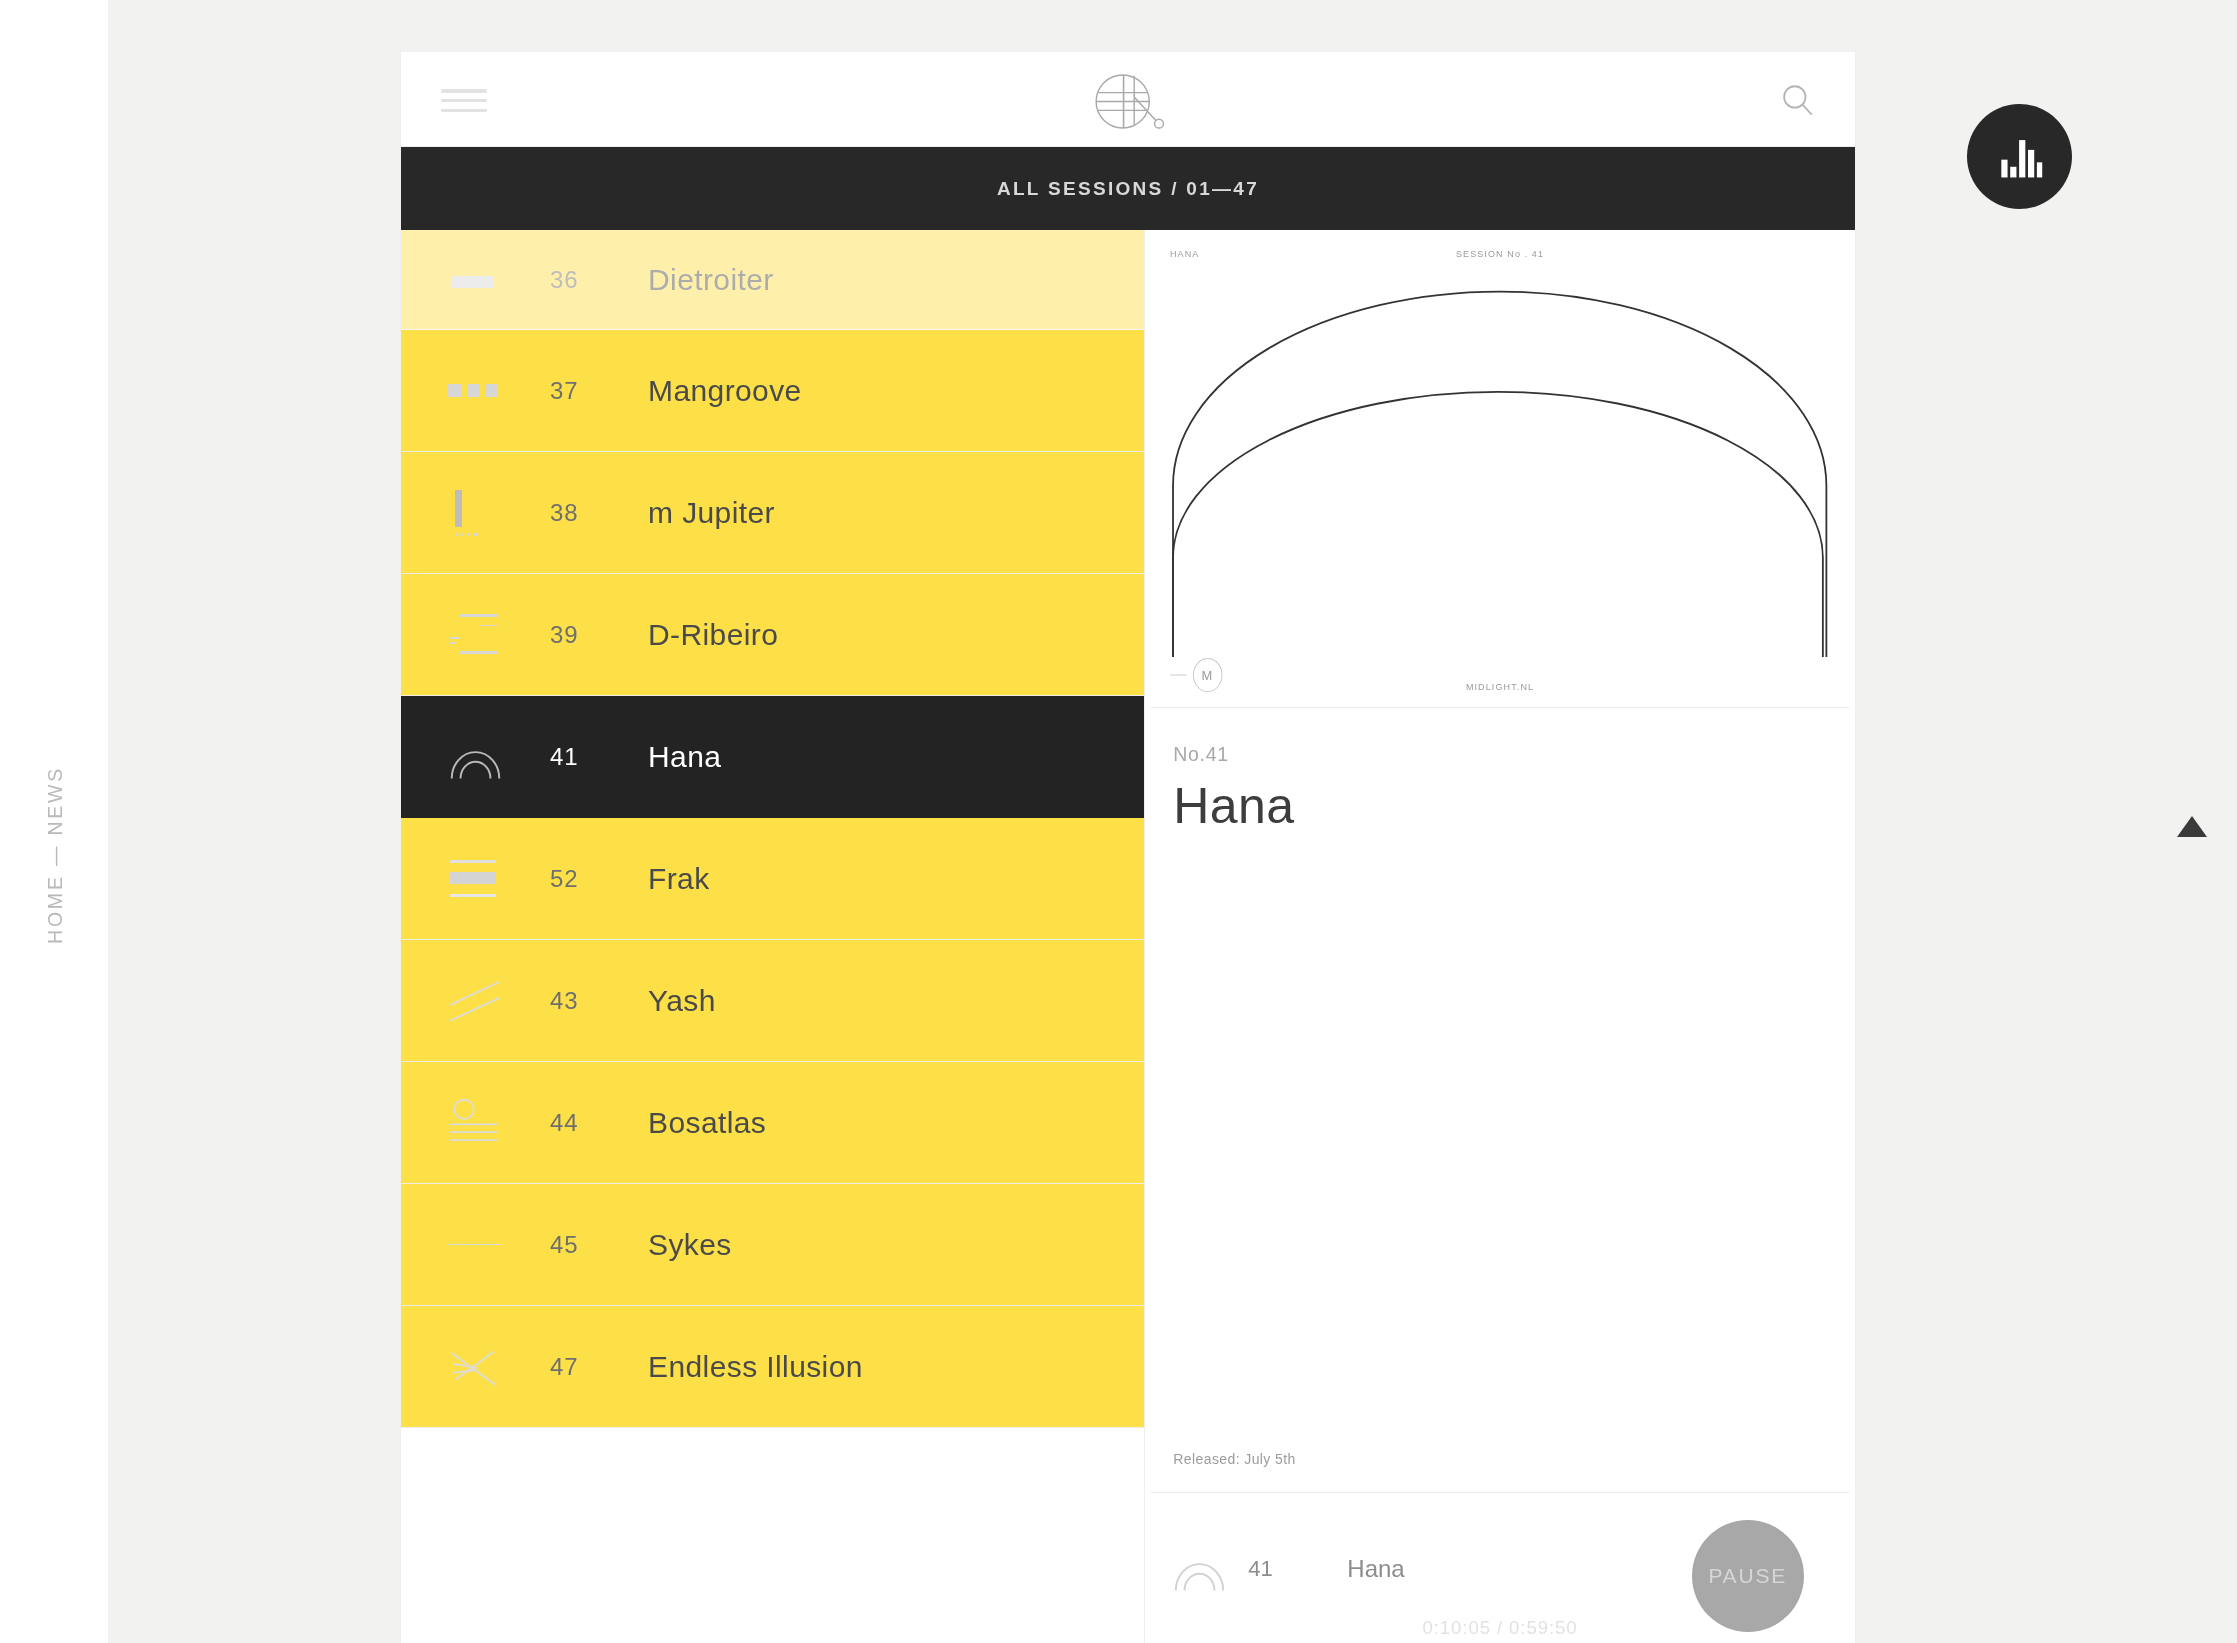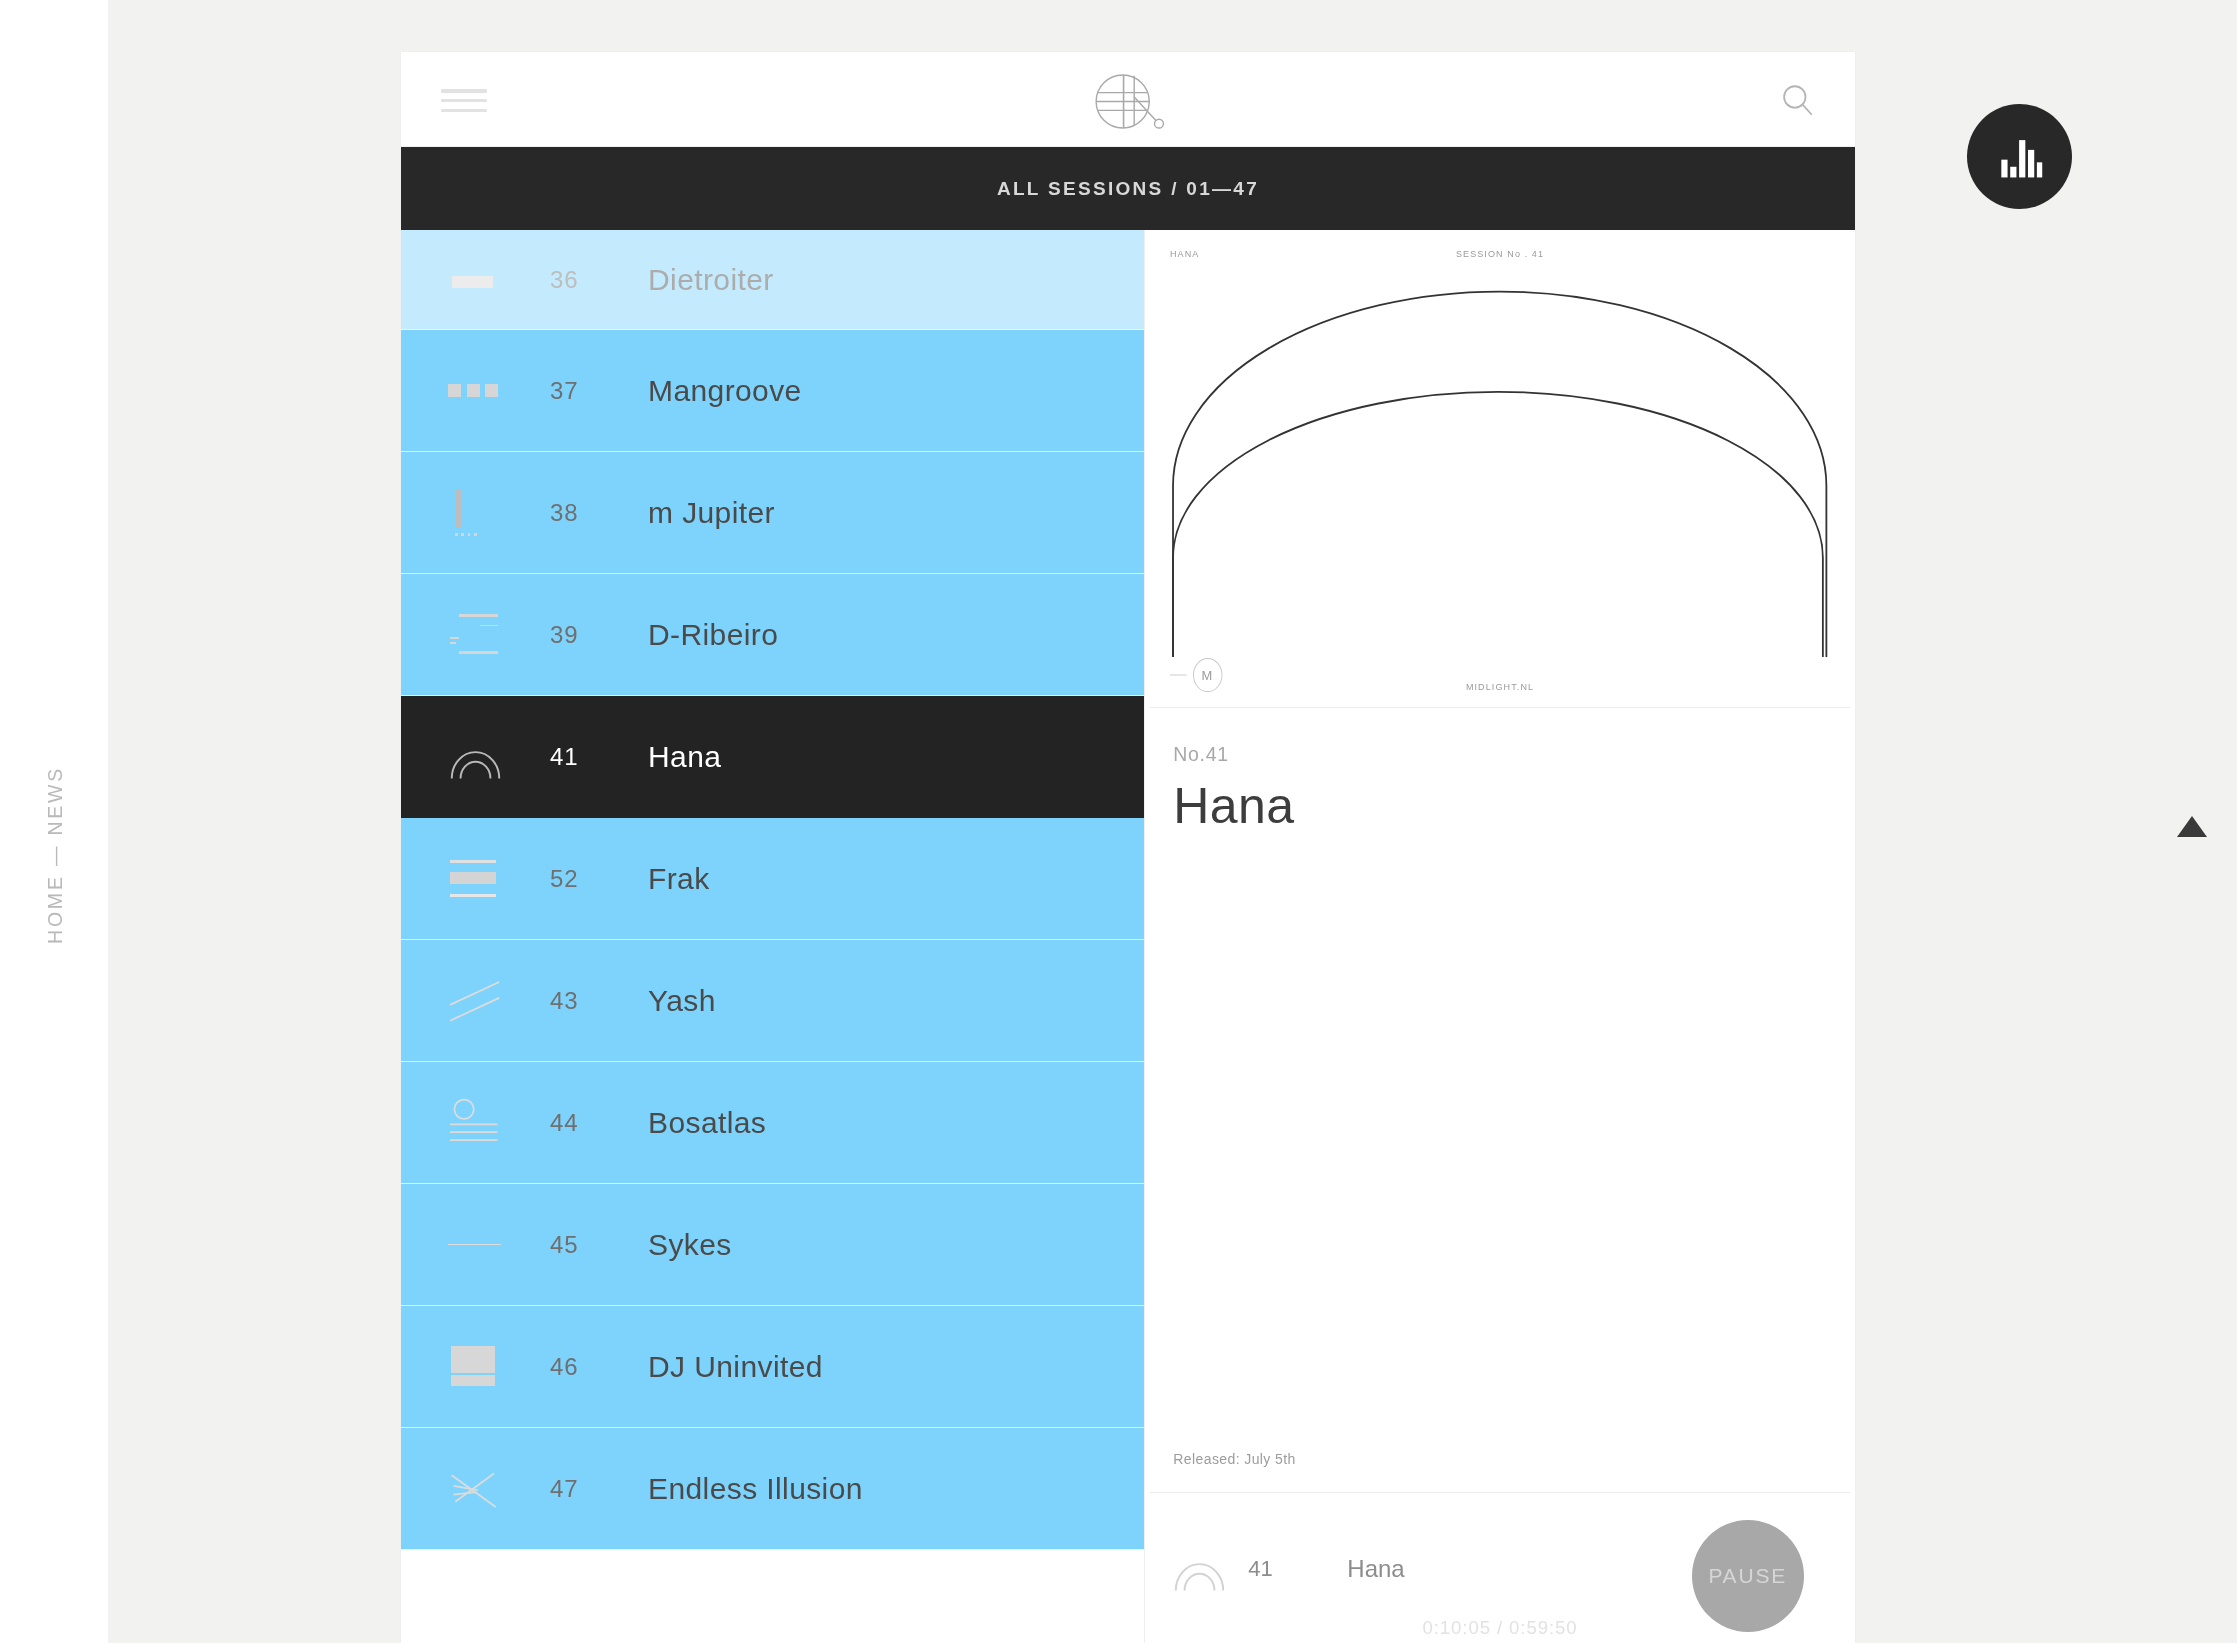--- a/index.html
+++ b/index.html
@@ -111,21 +111,21 @@
     background: #ffffff;
     overflow: hidden;
     border-right: 0.9px solid #efefef;
   }
   .row {
     position: relative;
     height: 121px;
     display: flex;
     align-items: center;
     border-bottom: 0.9px solid #ededed;
-    background: #7dd3fc;
+    background: #fde047;
     cursor: pointer;
   }
   .row.faded { opacity: 0.45; height: 99px; }
   .row.active {
     background: #232323;
     border-bottom-color: #232323;
   }
   .row-icon {
     width: 149px;
     flex: 0 0 149px;
@@ -423,30 +423,20 @@
         <div class="row">
           <div class="row-icon">
             <div class="g">
                 <span style="left:0;top:26.6px;width:53px;height:1.8px;background:#dcdcdc;"></span>
               </div>
           </div>
           <div class="row-num">45</div>
           <div class="row-title">Sykes</div>
         </div>
 
-        <div class="row">
-          <div class="row-icon">
-            <div class="g">
-              <span style="left:2.7px;top:7px;width:44px;height:26.6px;background:#d7d7d7;"></span>
-              <span style="left:2.7px;top:36px;width:44px;height:10.6px;background:#d7d7d7;"></span>
-            </div>
-          </div>
-          <div class="row-num">46</div>
-          <div class="row-title">DJ Uninvited</div>
-        </div>
 
         <div class="row">
           <div class="row-icon">
             <svg width="55" height="51" viewBox="0 0 62 58">
               <line x1="4" y1="14" x2="54" y2="50" stroke="#dcdcdc" stroke-width="2"></line>
               <line x1="52" y1="12" x2="8" y2="44" stroke="#dcdcdc" stroke-width="2"></line>
               <line x1="6" y1="26" x2="34" y2="31" stroke="#dcdcdc" stroke-width="2"></line>
               <line x1="6" y1="36" x2="32" y2="33" stroke="#dcdcdc" stroke-width="2"></line>
             </svg>
           </div>

